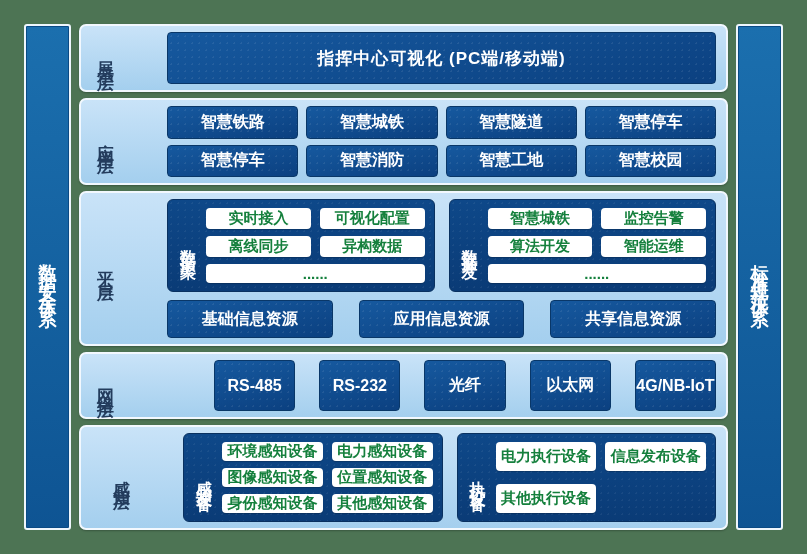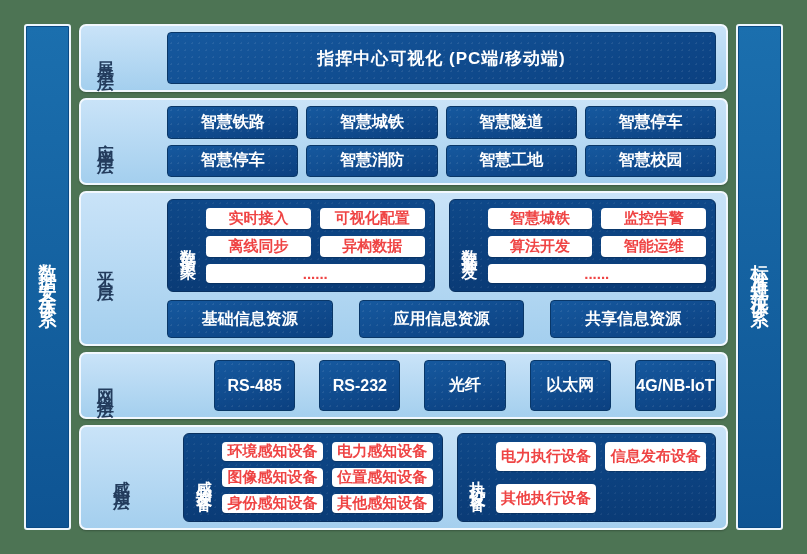--- a/index.html
+++ b/index.html
@@ -68,21 +68,21 @@
     display:flex;align-items:stretch;gap:8px;padding:8px 9px;
   }
   .gp-label{
     flex:0 0 20px;align-self:center;
     color:#ffffff;font-size:16px;letter-spacing:5px;
     display:flex;justify-content:center;
   }
   .wgrid{flex:1;display:grid;grid-template-columns:1fr 1fr;gap:7px 9px;min-width:0;}
   .wgrid-loose{gap:13px 9px;}
   .wbox{
-    background:#ffffff;border-radius:4px;color:#ef4444;font-size:15px;
+    background:#ffffff;border-radius:4px;color:#15803d;font-size:15px;
     display:flex;align-items:center;justify-content:center;text-align:right;
     box-shadow:0 1px 1px rgba(0,0,0,0.2);min-height:0;
   }
   .span2{grid-column:1 / 3;}
   .res-row{height:38px;display:flex;gap:26px;flex:0 0 auto;}
   .res-box{flex:1;}
 </style>
 </head>
 <body>
 

